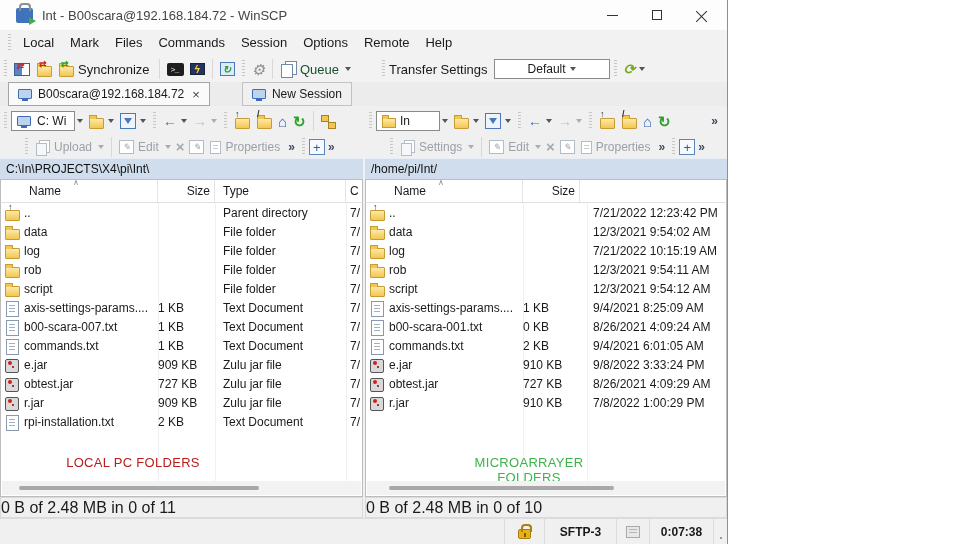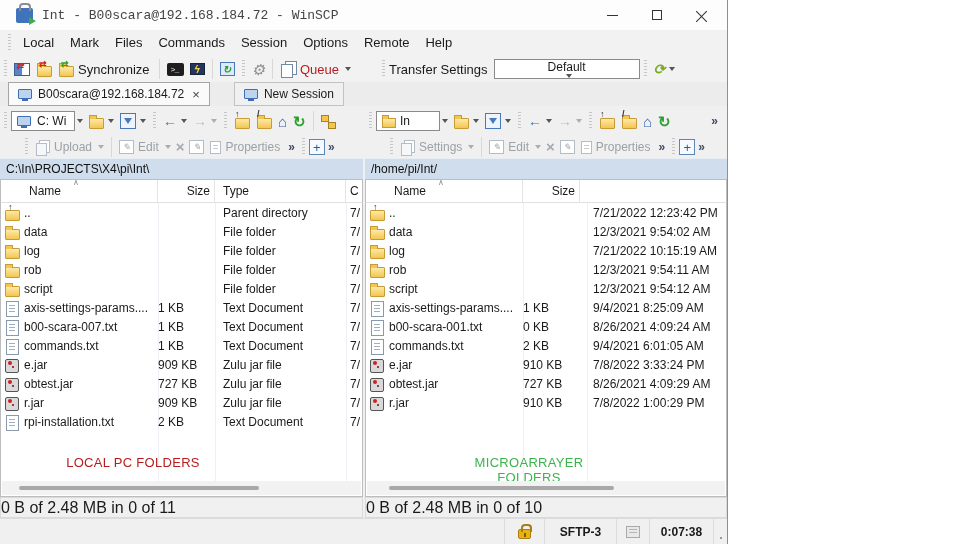--- a/index.html
+++ b/index.html
@@ -4,21 +4,21 @@
 <style>
   * { box-sizing: border-box; margin: 0; padding: 0; }
   html,body { width:960px; height:544px; background:#fff; overflow:hidden;
     font-family:"Liberation Sans", sans-serif; color:#1a1a1a; }
 
   .window { position:absolute; left:0; top:0; width:728px; height:544px;
     background:#f0f0f0; border-right:1px solid #8f8f8f; }
 
   
   .titlebar { position:absolute; left:0; top:0; width:100%; height:30px;
-    background:#fdfdfd; display:flex; align-items:center;font-family:Liberation Mono, monospace; }
+    background:#fdfdfd; display:flex; align-items:center; }
   .app-icon { width:17px; height:15px; margin-left:16px; position:relative;
     background:#3f74bc; border-radius:2px; }
   .app-icon::before { content:''; position:absolute; left:3px; top:-5px; width:8px; height:6px;
     border:2px solid #8a8f96; border-bottom:none; border-radius:4px 4px 0 0; }
   .app-icon::after { content:''; position:absolute; right:-3px; bottom:-2px;
     border-left:7px solid #3fae49; border-top:4px solid transparent; border-bottom:4px solid transparent; }
   .title-text { margin-left:9px; font-size:13px; color:#444; }
   .win-controls { position:absolute; right:10px; top:0; height:30px; display:flex; gap:15px; }
   .win-btn { width:30px; height:30px; display:flex; align-items:center; justify-content:center; }
   .glyph-min { width:11px; height:1px; background:#333; }
@@ -63,27 +63,27 @@
     font-size:10px; font-weight:bold; display:flex; align-items:center; justify-content:center; }
   .i-refwin { width:15px; height:14px; background:#ddeafc; border:1px solid #4a78b8; color:#2da12d;
     font-size:10px; font-weight:bold; display:flex; align-items:center; justify-content:center; }
   .i-gear { font-size:15px; color:#8f8f8f; line-height:15px; }
   .i-pages { position:relative; width:16px; height:16px; }
   .i-pages::before { content:''; position:absolute; left:5px; top:0; width:10px; height:12px; background:#fff; border:1px solid #7388a3; }
   .i-pages::after { content:''; position:absolute; left:1px; top:3px; width:10px; height:12px; background:#fff; border:1px solid #7388a3; }
   .i-preset { font-size:14px; color:#7aa926; font-weight:bold; }
   .combo { height:20px; background:#fff; border:1px solid #8a8a8a; display:flex;
     align-items:center; padding:0 5px; font-size:12px; }
-  .ts-combo { width:146px; justify-content:center; margin-left:6px;flex-direction:column; }
+  .ts-combo { width:116px; justify-content:center; margin-left:6px; }
 
   
   .tabbar { position:absolute; left:0; top:82px; width:100%; height:24px; background:#ececec;
     display:flex; align-items:stretch; padding-left:8px; font-size:12px;gap:10px; }
   .tab { display:flex; align-items:center; padding:0 9px; border:1px solid #a5a5a5; background:#fafafa; }
-  .tab.inactive { border-color:#c2c2c2; background:#f0f0f0; margin-left:14px; }
+  .tab.inactive { border-color:#c2c2c2; background:#f0f0f0; margin-left:22px; }
   .mini-monitor { width:14px; height:10px; background:#bcd4ee; border:1px solid #3f6db5;
     border-radius:1px; position:relative; margin-right:6px; }
   .mini-monitor::after { content:''; position:absolute; left:3px; bottom:-3px; width:6px; height:2px; background:#3f6db5; }
   .tab-close { margin-left:8px; color:#444; font-size:13px; }
 
   
   .panel { position:absolute; top:106px; bottom:26px; background:#f0f0f0; }
   .panel.left { left:0; width:363px; }
   .panel.right { left:365px; width:362px; }
 
@@ -249,21 +249,21 @@
     <span class="tbtn">
         <i class="i-refwin">↻</i>
       </span>
     <span class="grip"></span>
     <span class="tbtn">
         <i class="i-gear">⚙</i>
       </span>
     <span class="sep"></span>
     <span class="tbtn">
       <i class="i-pages"></i>
-      <span class="cmd-label" style="color:#b91c1c">Queue</span>
+      <span class="cmd-label" style="color:#14532d">Queue</span>
       <i class="caret"></i>
     </span>
     <span class="grip" style="margin-left:28px"></span>
     <span>Transfer Settings</span>
     <span class="combo ts-combo">
       <span>Default</span>
       <i class="caret"></i>
     </span>
     <span class="grip"></span>
     <span class="tbtn">
@@ -621,21 +621,21 @@
           <div class="frow">
             <span class="c-icon icon-text"></span>
             <span class="c-name">commands.txt</span>
             <span class="c-size">2 KB</span>
             <span class="c-changed">9/4/2021 6:01:05 AM</span>
           </div>
           <div class="frow">
             <span class="c-icon icon-jar"></span>
             <span class="c-name">e.jar</span>
             <span class="c-size">910 KB</span>
-            <span class="c-changed">7/8/2022 3:33:24 PM</span>
+            <span class="c-changed">9/8/2022 3:33:24 PM</span>
           </div>
           <div class="frow">
             <span class="c-icon icon-jar"></span>
             <span class="c-name">obtest.jar</span>
             <span class="c-size">727 KB</span>
             <span class="c-changed">8/26/2021 4:09:29 AM</span>
           </div>
           <div class="frow">
             <span class="c-icon icon-jar"></span>
             <span class="c-name">r.jar</span>

